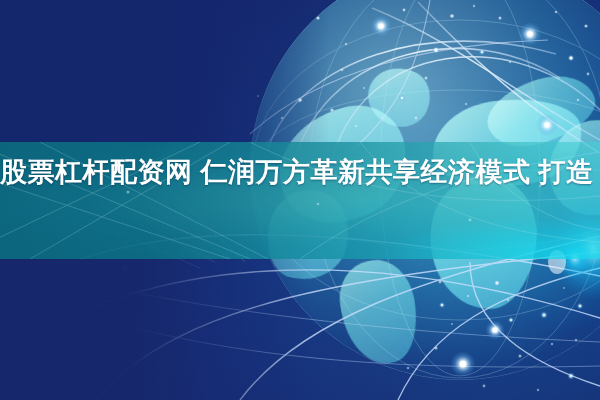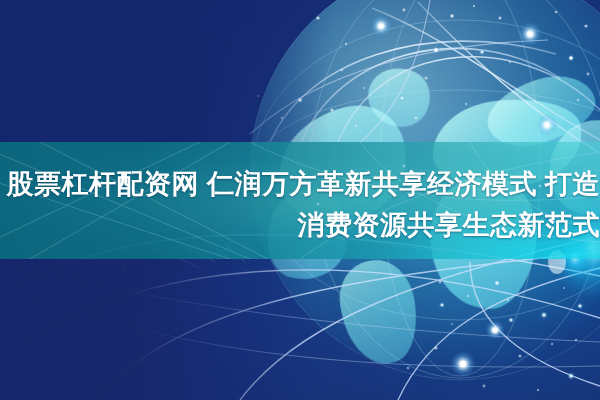--- a/index.html
+++ b/index.html
@@ -119,22 +119,22 @@
   .band-bot-shade {
     position: absolute;
     left: 0; right: 0; top: 259px; bottom: 0;
     background: linear-gradient(90deg, rgba(23,39,107,1) 0%, rgba(23,39,107,0.98) 22%, rgba(22,42,114,0.6) 36%, rgba(20,48,126,0.0) 52%);
   }
 
   
   .headline {
     position: absolute;
     left: 0; right: 0;
-    top: 164px;
-    text-align: right;
+    top: 152px;
+    text-align: left;
     color: #ffffff;
     font-size: 27px;
     line-height: 41px;
     font-weight: 700;
     letter-spacing: 0.5px;
     text-shadow: 0 1px 2px rgba(0,40,70,0.45);
     white-space: nowrap;
   }
   .headline .line { display: block; }
 </style>
@@ -315,16 +315,15 @@
         <circle cx="318" cy="62" r="1.3"></circle>
         <circle cx="404" cy="24" r="1.5"></circle>
         <circle cx="470" cy="78" r="1.4"></circle>
         <circle cx="540" cy="44" r="1.3"></circle>
       </g>
     </svg>
   </div>
 
   <div class="headline">
     <span class="line">股票杠杆配资网 仁润万方革新共享经济模式 打造</span>
-    <span class="line">消费资源共享生态新范式</span>
   </div>
 
 </div>
 
 </body></html>

